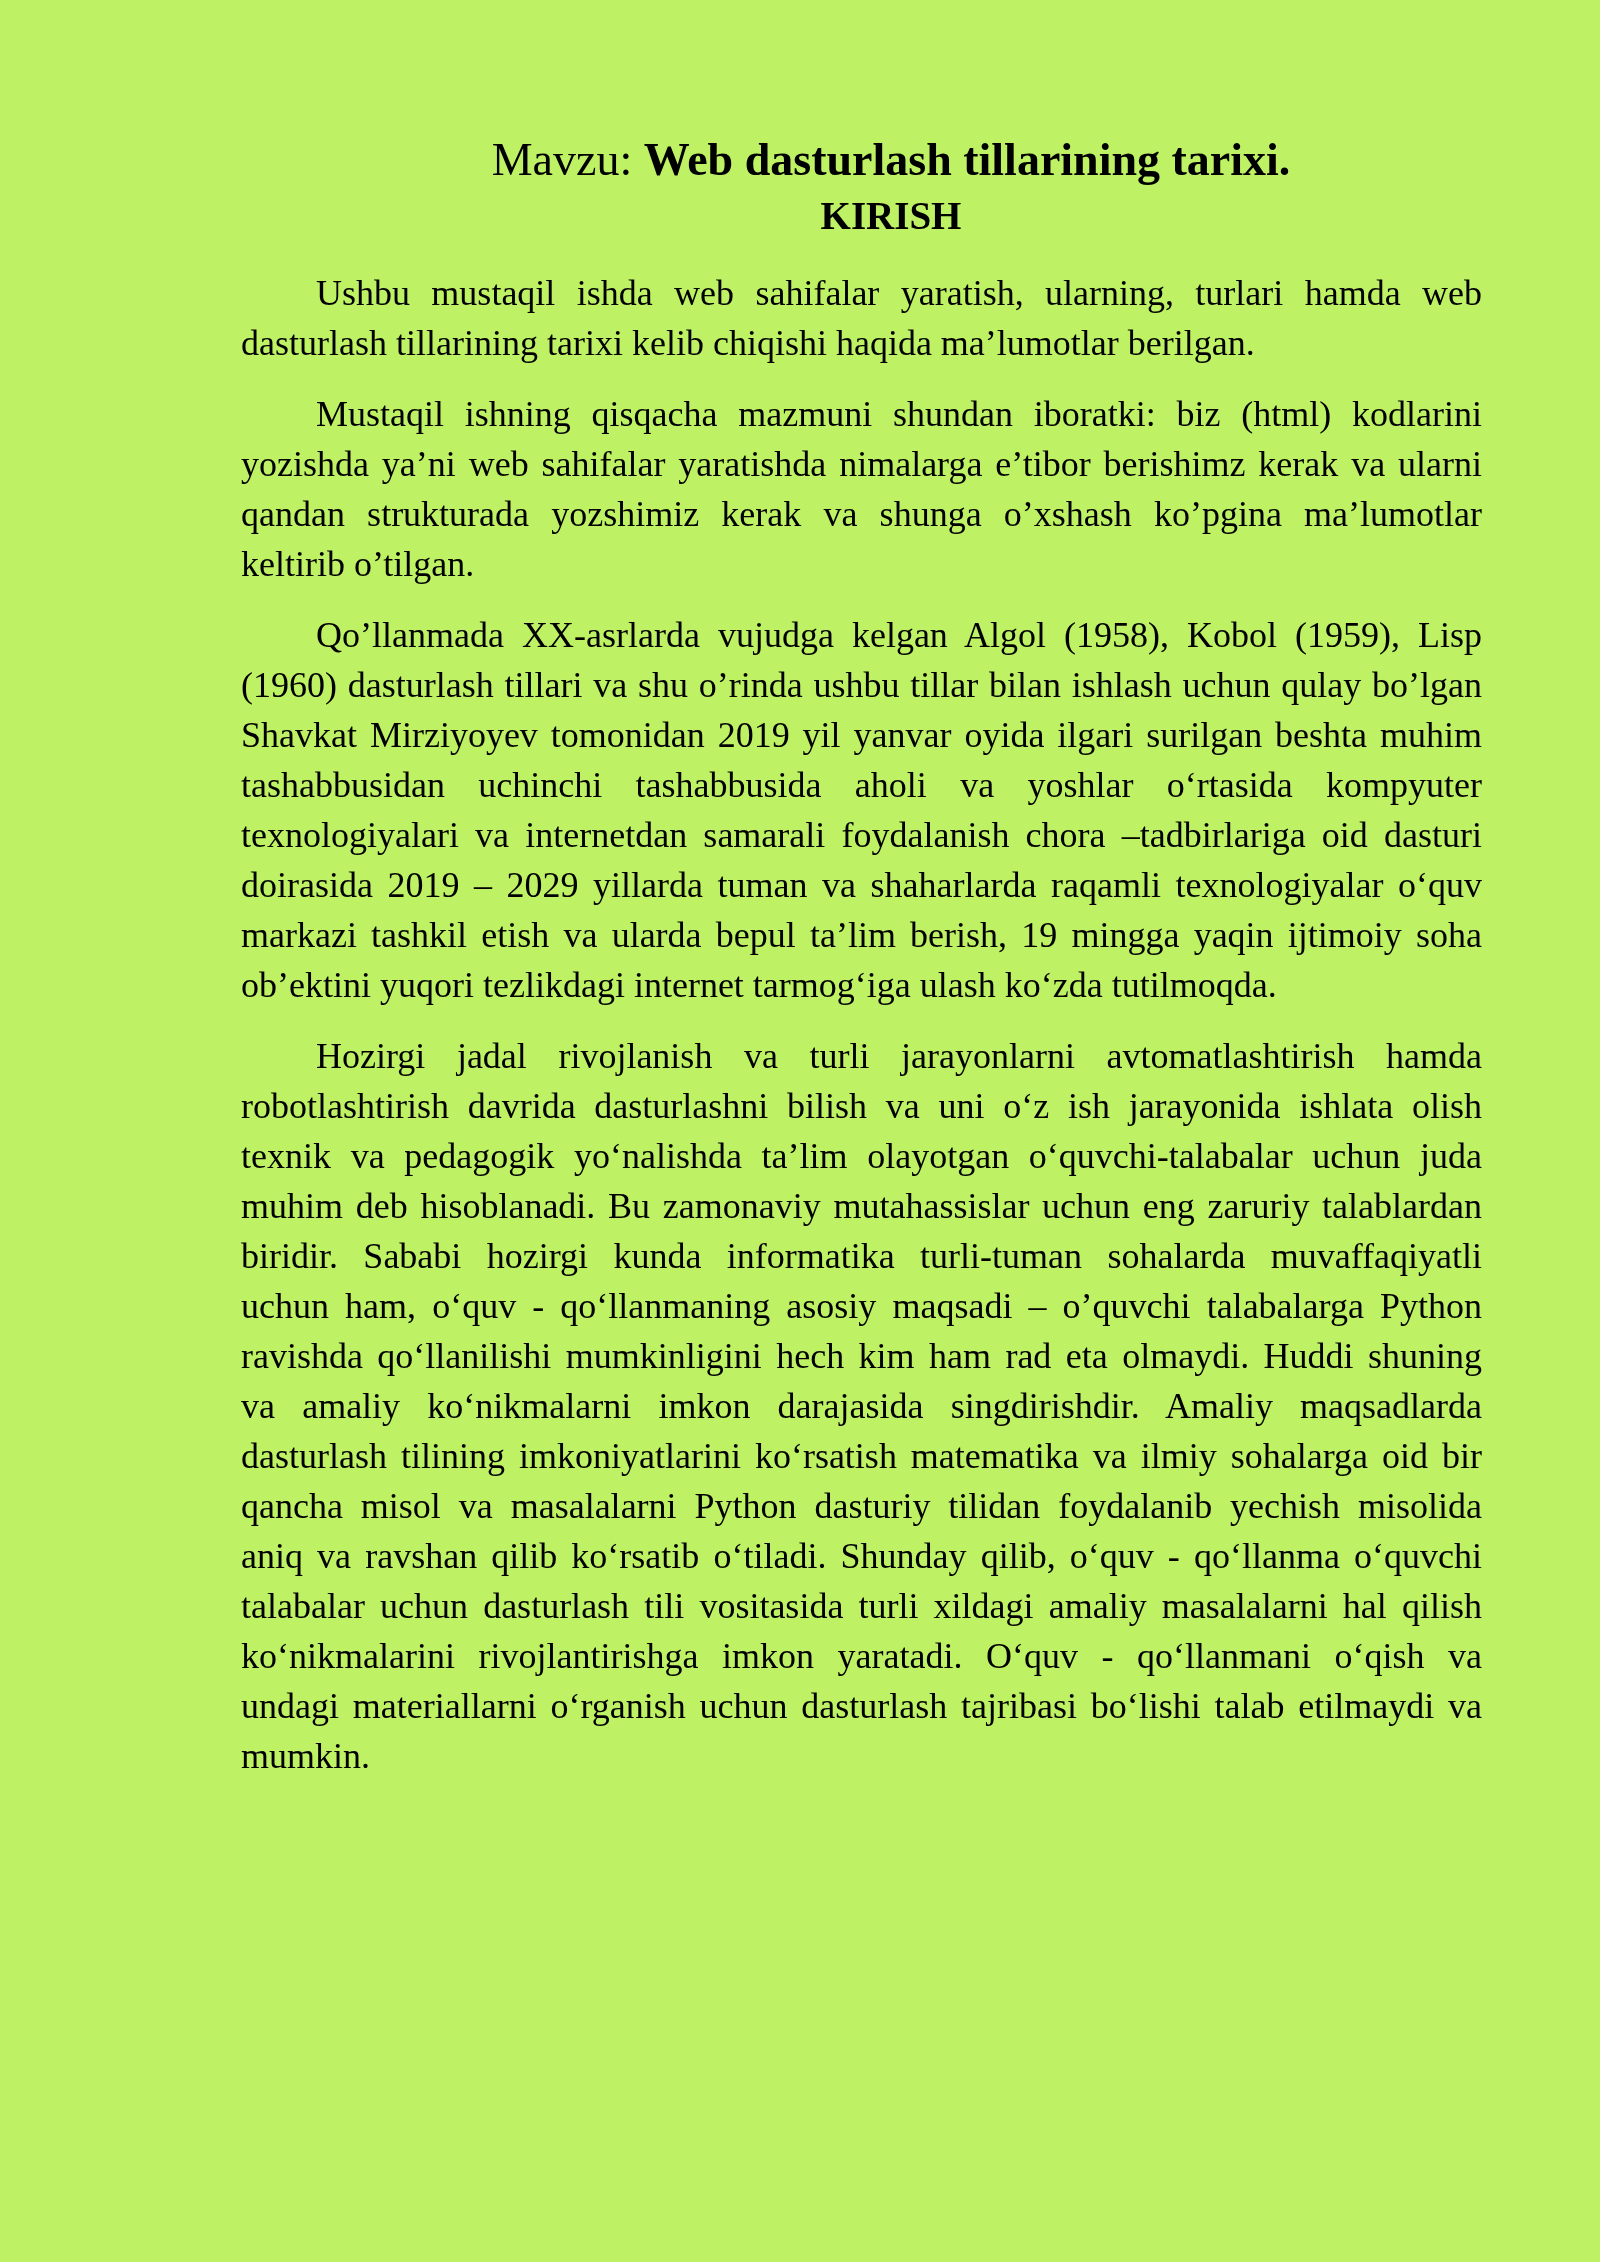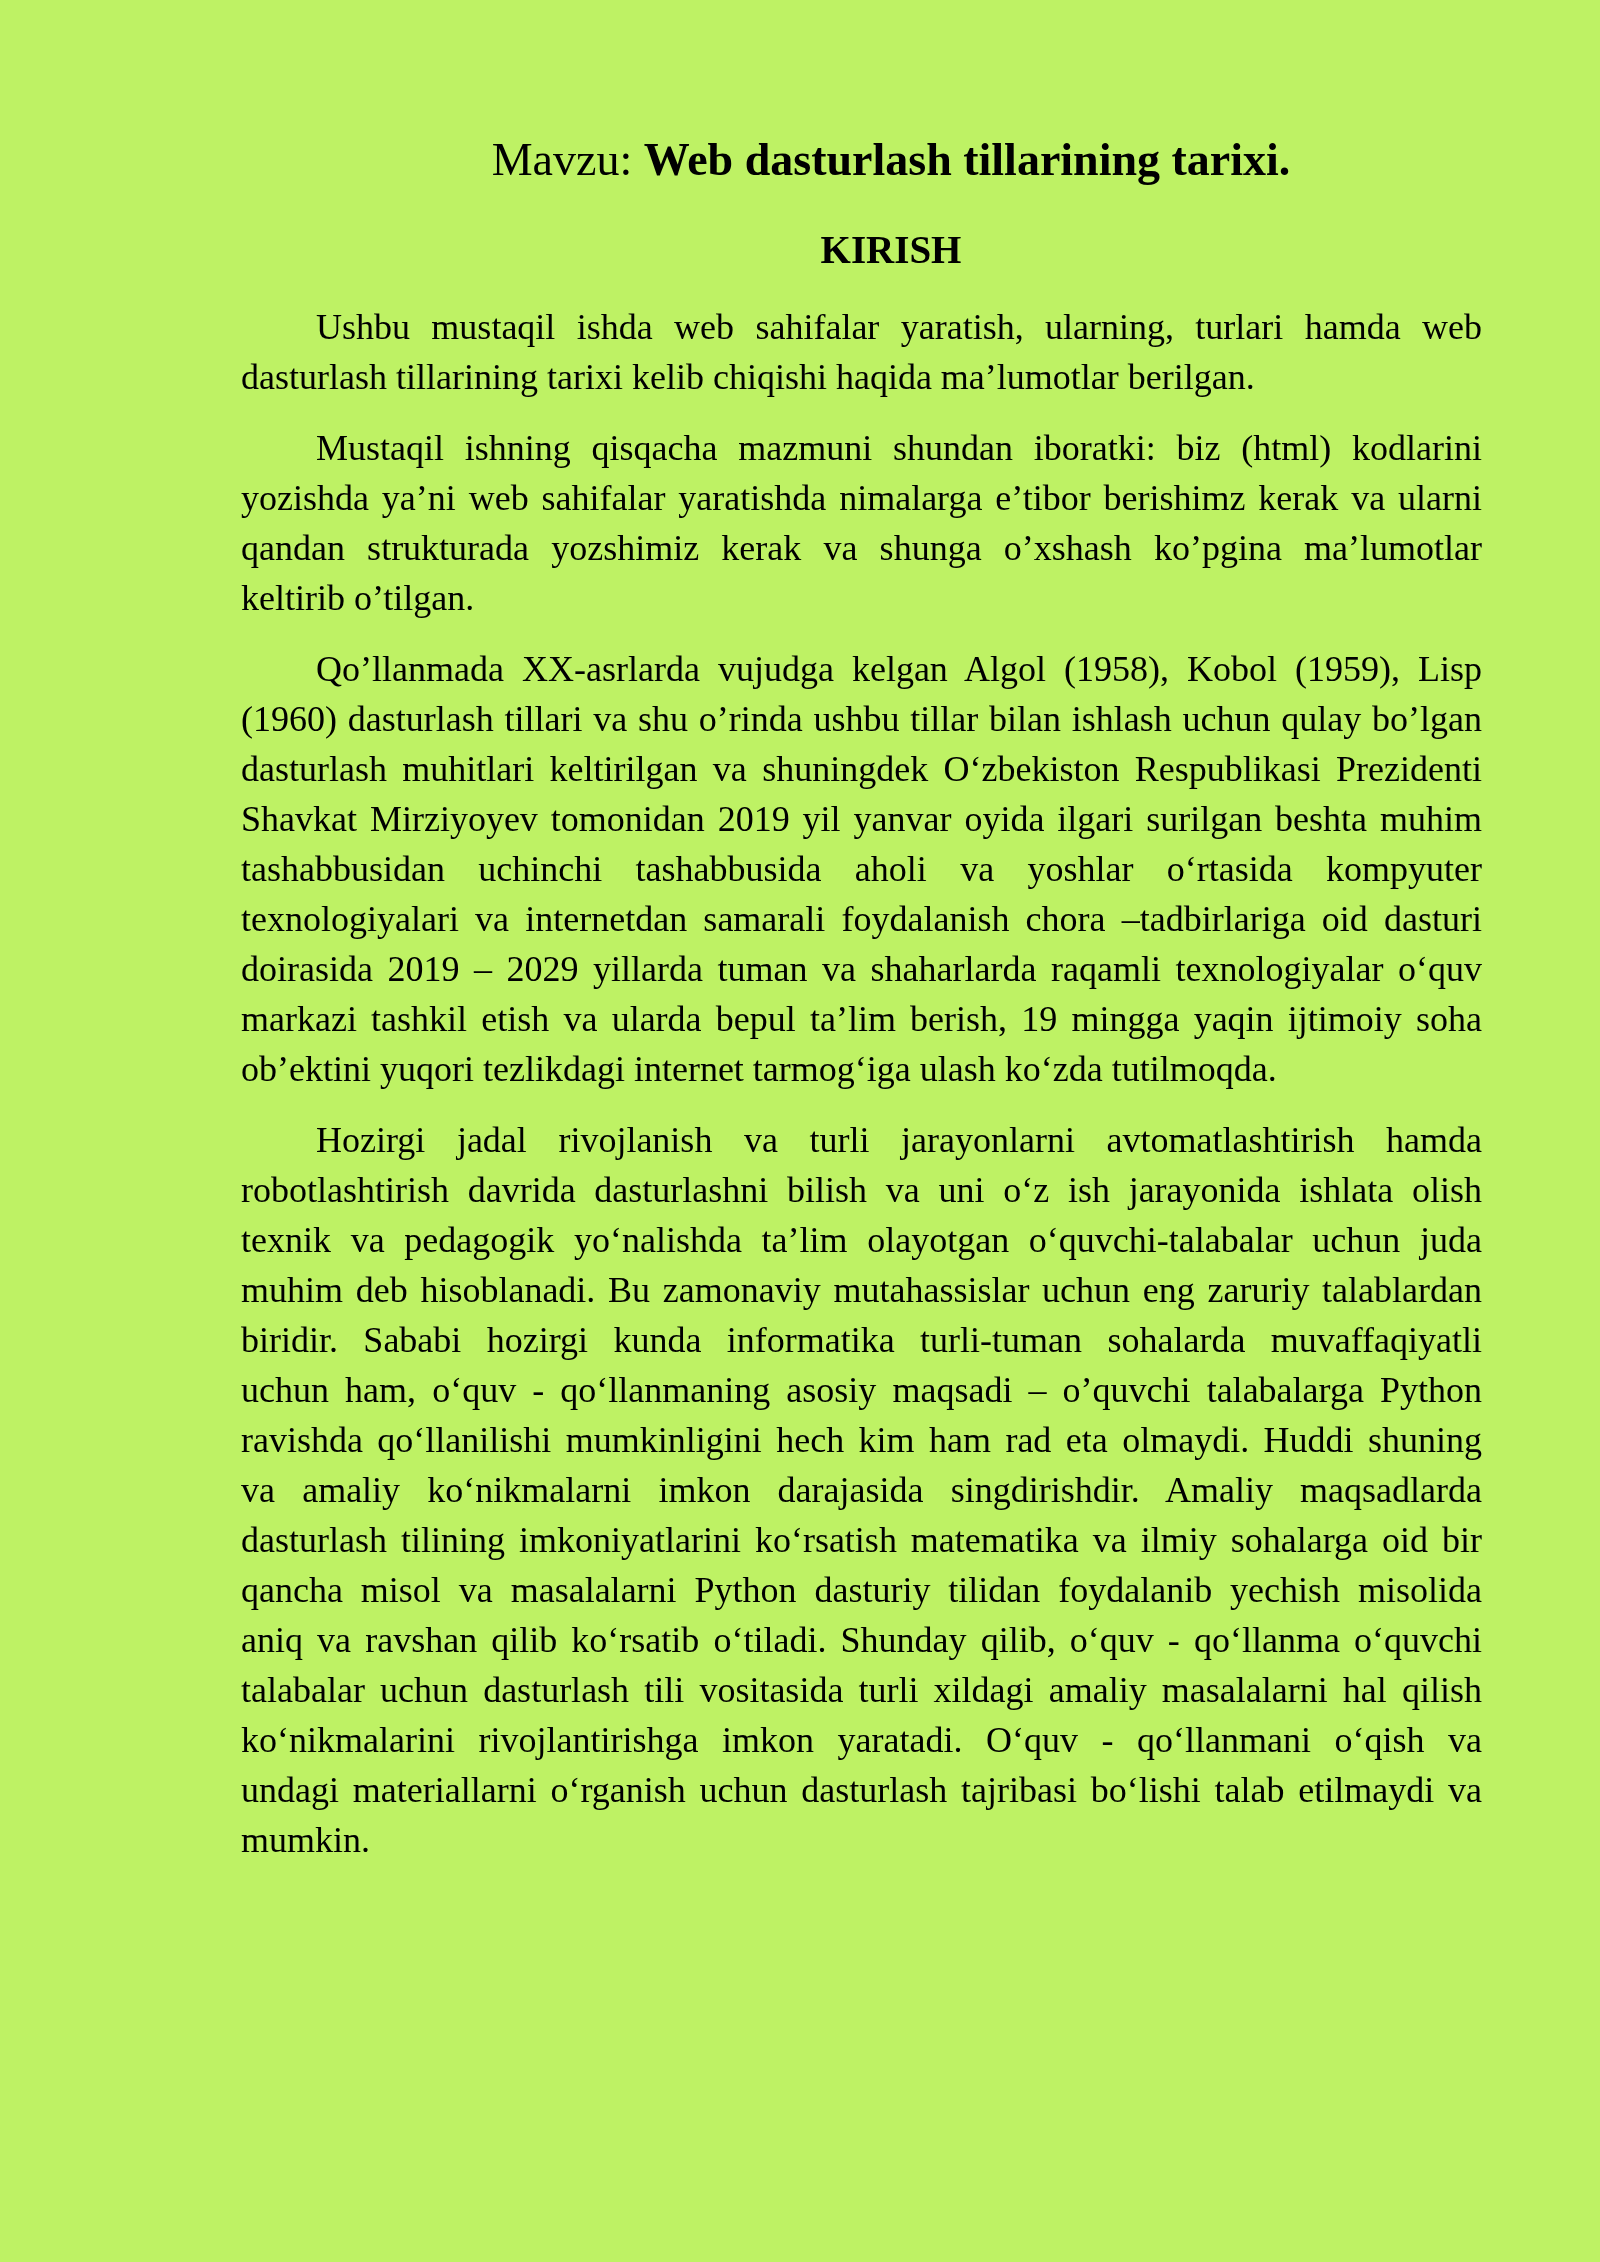--- a/index.html
+++ b/index.html
@@ -23,21 +23,20 @@
     font-size: 46px;
     line-height: 60px;
     text-align: center;
     text-indent: 75px; 
     white-space: pre-wrap;
   }
   .doc-title .title-main {
     font-weight: bold;
   }
   .section-heading {
-    margin-top: 34px;
     font-size: 39px;
     line-height: 52px;
     font-weight: bold;
     text-align: center;
     text-indent: 75px;
   }
   .paragraphs {
     margin-top: 26px;
   }
   .para {
@@ -73,21 +72,20 @@
         </div>
         <div class="para">
           <div class="line first">Mustaqil ishning qisqacha mazmuni shundan iboratki: biz (html) kodlarini</div>
           <div class="line">yozishda ya’ni web sahifalar yaratishda nimalarga e’tibor berishimz kerak va ularni</div>
           <div class="line">qandan strukturada yozshimiz kerak va shunga o’xshash ko’pgina ma’lumotlar</div>
           <div class="line last">keltirib o’tilgan.</div>
         </div>
         <div class="para">
           <div class="line first">Qo’llanmada XX-asrlarda vujudga kelgan Algol (1958), Kobol (1959), Lisp</div>
           <div class="line">(1960) dasturlash tillari va shu o’rinda ushbu tillar bilan ishlash uchun qulay bo’lgan</div>
-          <div class="line">dasturlash muhitlari keltirilgan va shuningdek O‘zbekiston Respublikasi Prezidenti</div>
           <div class="line">Shavkat Mirziyoyev tomonidan 2019 yil yanvar oyida ilgari surilgan beshta muhim</div>
           <div class="line">tashabbusidan uchinchi tashabbusida aholi va yoshlar o‘rtasida kompyuter</div>
           <div class="line">texnologiyalari va internetdan samarali foydalanish chora –tadbirlariga oid dasturi</div>
           <div class="line">doirasida 2019 – 2029 yillarda tuman va shaharlarda raqamli texnologiyalar o‘quv</div>
           <div class="line">markazi tashkil etish va ularda bepul ta’lim berish, 19 mingga yaqin ijtimoiy soha</div>
           <div class="line last">ob’ektini yuqori tezlikdagi internet tarmog‘iga ulash ko‘zda tutilmoqda.</div>
         </div>
         <div class="para">
           <div class="line first">Hozirgi jadal rivojlanish va turli jarayonlarni avtomatlashtirish hamda</div>
           <div class="line">robotlashtirish davrida dasturlashni bilish va uni o‘z ish jarayonida ishlata olish</div>

